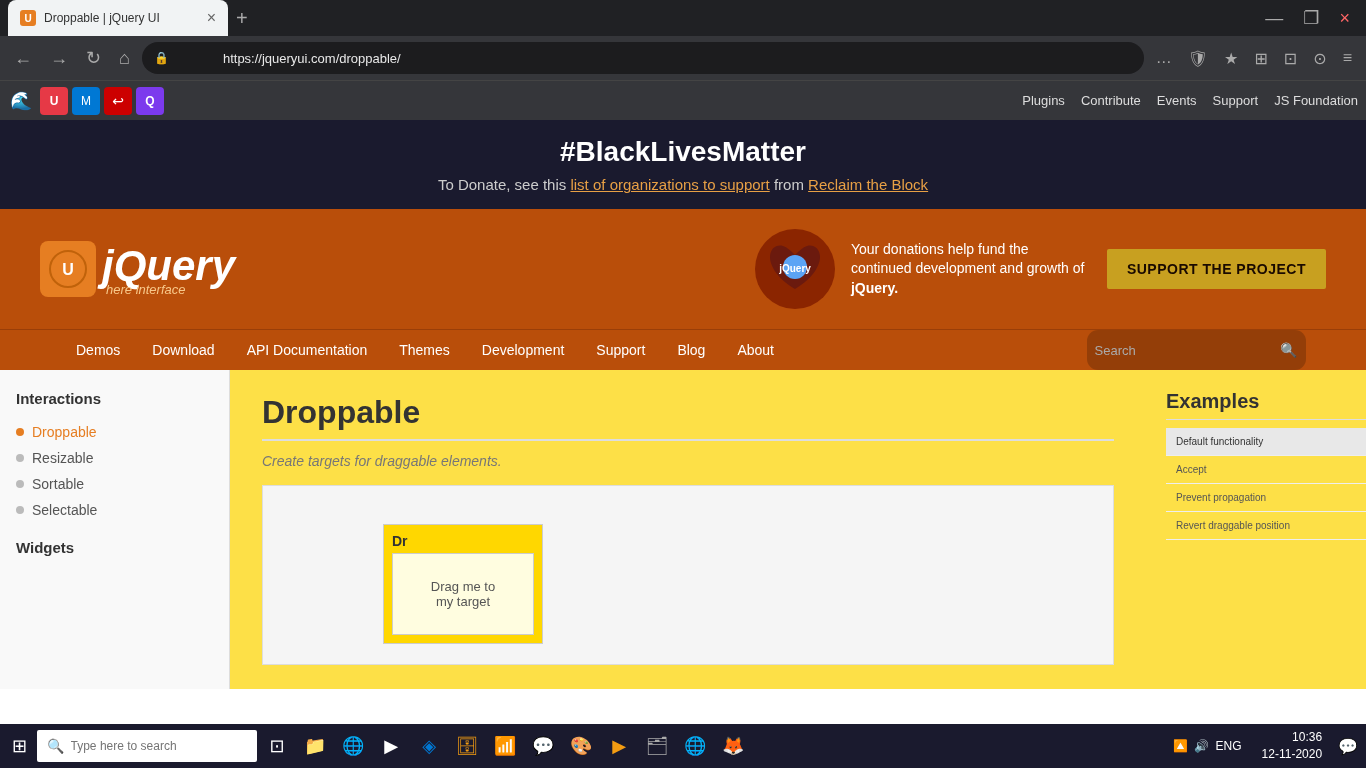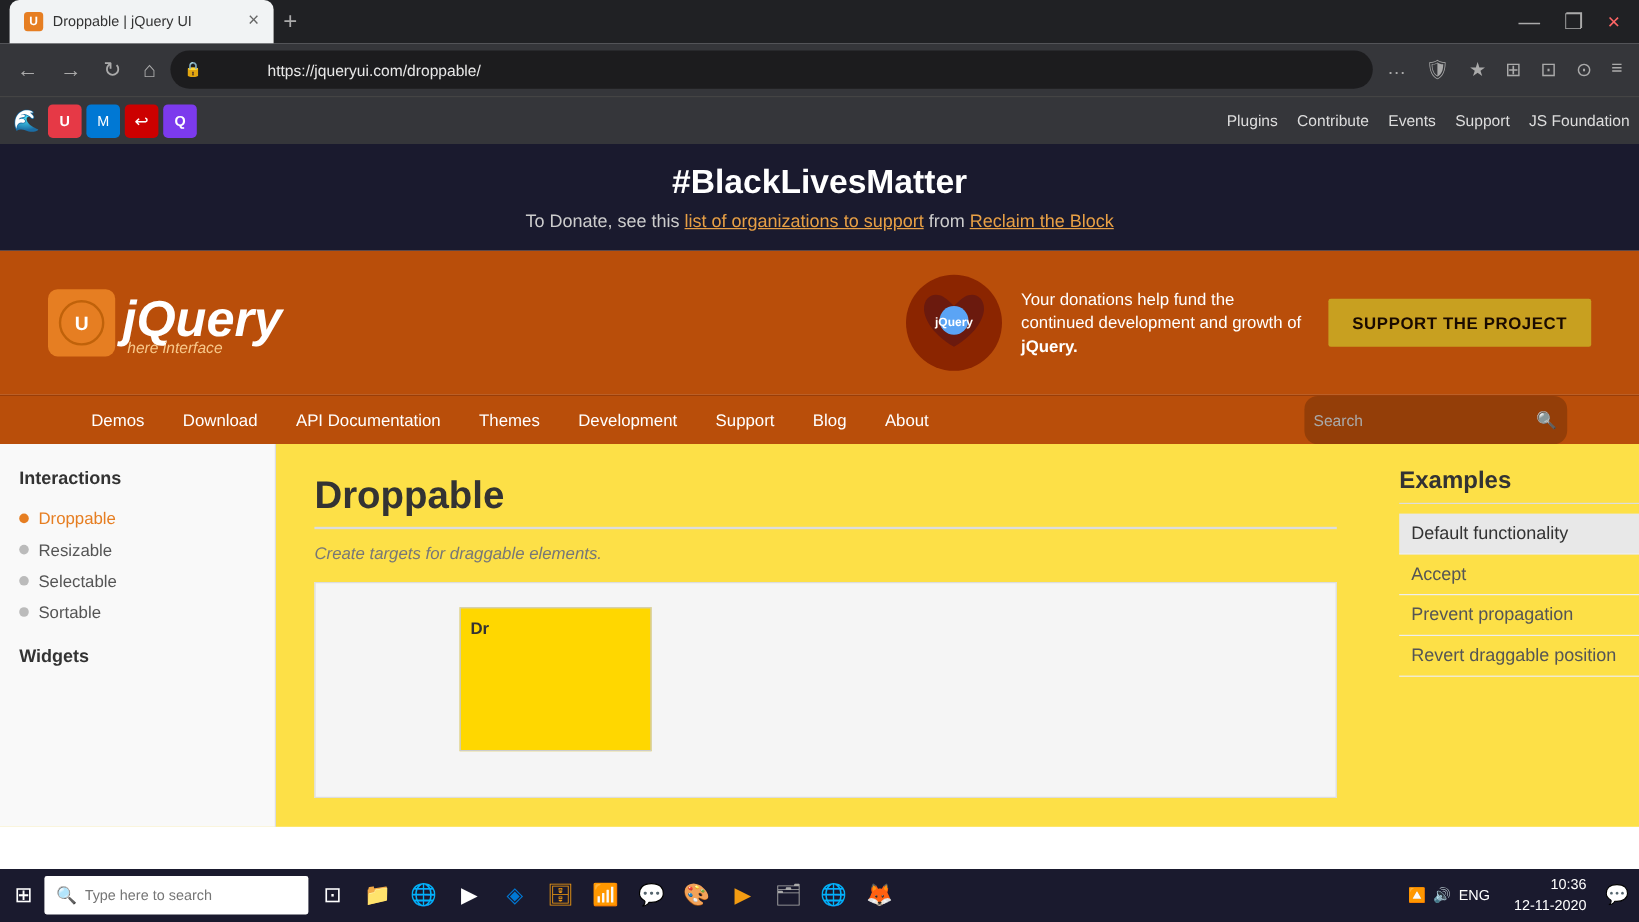--- a/index.html
+++ b/index.html
@@ -215,20 +215,21 @@
     }
 
     
     .demo-area {
       border: 1px solid #ddd;
       background: #f5f5f5;
       min-height: 180px;
       display: flex;
       padding: 20px;
       position: relative;
+      align-items: flex-end;
     }
     .draggable-source {
       width: 160px;
       height: 120px;
       background: #ffd700;
       border: 1px solid #ccc;
       display: flex;
       flex-direction: column;
       padding: 8px;
       position: relative;
@@ -263,21 +264,21 @@
     .examples-title {
       font-size: 20px;
       font-weight: bold;
       color: #333;
       margin-bottom: 8px;
       padding-bottom: 6px;
       border-bottom: 1px solid #ddd;
     }
     .example-item {
       padding: 8px 10px;
-      font-size: 15px;
+      font-size: 10px;
       color: #555;
       cursor: pointer;
       border-bottom: 1px solid #eee;
     }
     .example-item.active { background: #e8e8e8; color: #333; }
 
     
     .taskbar {
       position: fixed;
       bottom: 0;
@@ -454,39 +455,42 @@
       <div class="sidebar-item active">
         <div class="sidebar-bullet"></div>
         <span>Droppable</span>
       </div>
       <div class="sidebar-item">
         <div class="sidebar-bullet"></div>
         <span>Resizable</span>
       </div>
       <div class="sidebar-item">
         <div class="sidebar-bullet"></div>
-        <span>Selectable</span>
+        <span>Sortable</span>
       </div>
       <div class="sidebar-item">
         <div class="sidebar-bullet"></div>
-        <span>Sortable</span>
+        <span>Selectable</span>
       </div>
       <div style="margin-top:16px;">
         <div class="sidebar-section-title">Widgets</div>
       </div>
     </div>
 
     <div class="main-content">
       <h1 class="page-title">Droppable</h1>
       <hr class="page-separator">
       <p class="page-description">Create targets for draggable elements.</p>
 
       <div class="demo-area">
         <div class="draggable-source">
           <div class="drag-label">Dr</div>
+          <div class="drag-inner">
+            <span>Drag me to<br>my target</span>
+          </div>
         </div>
       </div>
     </div>
 
     <div class="examples-panel">
       <div class="examples-title">Examples</div>
       <div class="example-item active">Default functionality</div>
       <div class="example-item">Accept</div>
       <div class="example-item">Prevent propagation</div>
       <div class="example-item">Revert draggable position</div>

